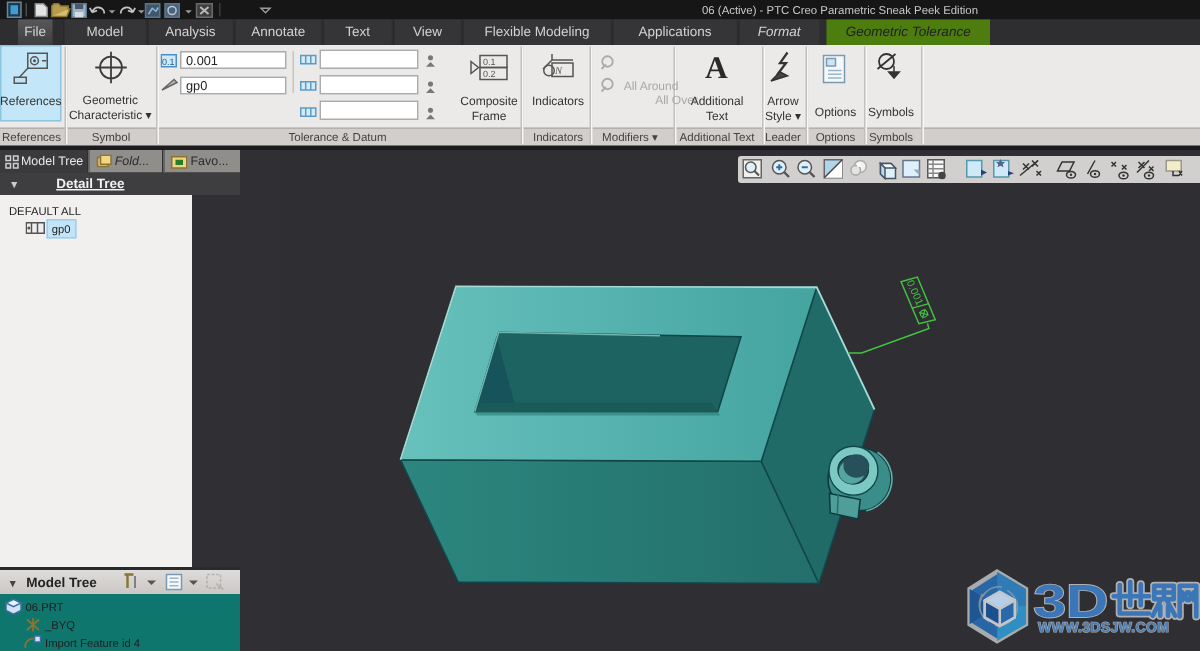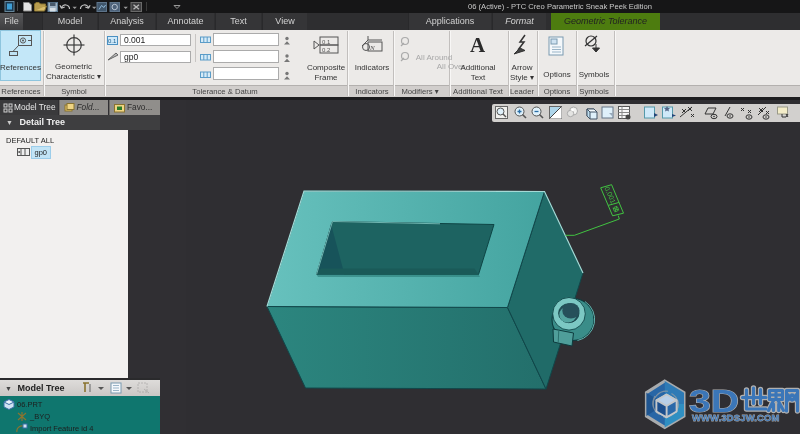--- a/index.html
+++ b/index.html
@@ -146,26 +146,27 @@
       <circle cx="114.7" cy="7" r="2.7" fill="none" stroke="#b8c4d2"></circle>
       <path d="M 123.5,6.8 l 2.2,2.2 2.2,-2.2 z" fill="#999"></path>
       <rect x="131" y="2.5" width="10.5" height="9" fill="#3e3e40" stroke="#6a6a6a"></rect>
       <path d="M 133.5,4.7 l 5.5,4.6 m 0,-4.6 l -5.5,4.6" stroke="#b8b8b8" stroke-width="1.3"></path>
       <rect x="146" y="2" width="1" height="9" fill="#3a3a3a"></rect>
       <path d="M 174,5.5 l 3,3 3,-3 z" fill="none" stroke="#999"></path>
     </svg>
   </div>
 
   <div id="tabrow" class="abs">
-    <div class="tab" style="left:0;width:23px;background:linear-gradient(#58585a,#3e3e40);">File</div>
+    <div class="tab" style="left:12px;width:23px;background:linear-gradient(#58585a,#3e3e40);">File</div>
     <div class="tab sep" style="left:42px;width:55px;">Model</div>
     <div class="tab sep" style="left:98px;width:57px;">Analysis</div>
     <div class="tab sep" style="left:156px;width:58px;">Annotate</div>
     <div class="tab sep" style="left:215px;width:46px;">Text</div>
     <div class="tab sep" style="left:262px;width:45px;">View</div>
+    <div class="tab sep" style="left:308px;width:99px;">Flexible Modeling</div>
     <div class="tab sep" style="left:408px;width:83px;">Applications</div>
     <div class="tab sep" style="left:492px;width:54px;font-style:italic;">Format</div>
     <div class="tab" style="left:551px;width:109px;background:#4d7c0f;color:#222;font-style:italic;">Geometric Tolerance</div>
   </div>
 
   <div id="ribbon" class="abs">
     <div id="ribbonstrip" class="abs"></div>
     <div class="gsep" style="left:42.5px"></div>
     <div class="gsep" style="left:103.5px"></div>
     <div class="gsep" style="left:347px"></div>
@@ -305,21 +306,21 @@
     </div>
     <div class="ltab" style="left:109px;width:50.5px;background:#908e8b;color:#2c2c2c;border-left:1px solid #6a6865;">
       <svg class="abs" style="left:4px;top:3px" width="11" height="10" viewBox="0 0 11 10">
         <rect x="0.5" y="1.5" width="10" height="7.5" fill="#f0d583" stroke="#8a7430"></rect>
         <rect x="3" y="3.5" width="5" height="3.5" fill="#2a7c2a"></rect>
       </svg>
       <span style="margin-left:17px;">Favo...</span>
     </div>
     <div id="dtreehead" class="abs">
       <span style="margin-left:6px;font-size:7px;color:#cccccc;">▼</span>
-      <span style="margin-left:4px;">Detail Tree</span>
+      <span style="margin-left:22px;text-decoration:underline;">Detail Tree</span>
     </div>
     <div id="dtree" class="abs">
       <div class="abs" style="left:6px;top:6px;">DEFAULT ALL</div>
       <svg class="abs" style="left:17px;top:17px" width="13" height="10" viewBox="0 0 13 10">
         <rect x="0.5" y="1.5" width="12" height="7" fill="#eee" stroke="#555"></rect>
         <path d="M 4,1.5 v 7 M 8,1.5 v 7" stroke="#555"></path>
         <circle cx="2.2" cy="5" r="1" fill="#555"></circle>
       </svg>
       <div class="abs" style="left:30.5px;top:16px;background:#c2e4f6;padding:1px 3px;border:1px solid #9ccdea;">gp0</div>
     </div>

